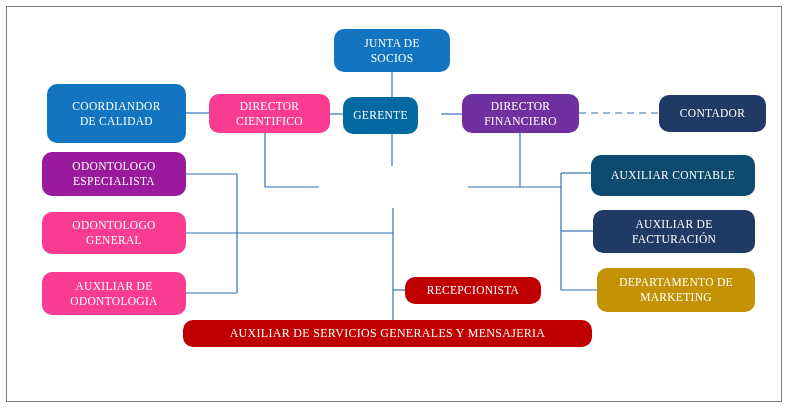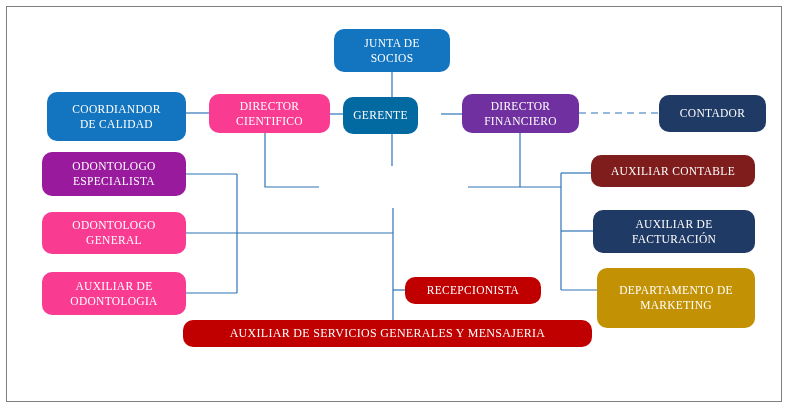--- a/index.html
+++ b/index.html
@@ -43,21 +43,21 @@
     <path d="M237 174 V293" style="stroke: rgb(46, 116, 181);"></path>
     <path d="M237 233 H393" style="stroke: rgb(46, 116, 181);"></path>
     <path d="M393 290 H405" style="stroke: rgb(46, 116, 181);"></path>
   </svg>
 
   <div class="node" style="left: 334px; top: 29px; width: 116px; height: 43px; background-color: rgb(19, 117, 191);">
     <span class="lbl">JUNTA DE
 SOCIOS</span>
   </div>
 
-  <div class="node" style="left: 47px; top: 92px; width: 139px; height: 49px; background-color: rgb(19, 117, 191);">
+  <div class="node" style="left: 47px; top: 84px; width: 139px; height: 59px; background-color: rgb(19, 117, 191);">
     <span class="lbl">COORDIANDOR
 DE CALIDAD</span>
   </div>
 
   <div class="node" style="left: 209px; top: 94px; width: 121px; height: 39px; background-color: rgb(249, 60, 146);">
     <span class="lbl">DIRECTOR
 CIENTIFICO</span>
   </div>
 
   <div class="node" style="left: 343px; top: 97px; width: 75px; height: 37px; background-color: #0369a1;">
@@ -82,30 +82,30 @@
     <span class="lbl">ODONTOLOGO
 GENERAL</span>
   </div>
 
   <div class="node" style="left: 42px; top: 272px; width: 144px; height: 43px; background-color: rgb(249, 60, 146);">
     <span class="lbl">AUXILIAR DE
 ODONTOLOGIA</span>
   </div>
 
 
-  <div class="node" style="left: 591px; top: 155px; width: 164px; height: 32px; background-color: #7f1d1d; align-items: center;">
+  <div class="node" style="left: 591px; top: 155px; width: 164px; height: 41px; background-color: #0c4a6e; align-items: center;">
     <span class="lbl">AUXILIAR CONTABLE</span>
   </div>
 
   <div class="node" style="left: 593px; top: 210px; width: 162px; height: 43px; background-color: rgb(32, 58, 102);">
     <span class="lbl">AUXILIAR DE
 FACTURACIÓN</span>
   </div>
 
-  <div class="node" style="left: 597px; top: 268px; width: 158px; height: 60px; background-color: rgb(195, 146, 4);">
+  <div class="node" style="left: 597px; top: 268px; width: 158px; height: 44px; background-color: rgb(195, 146, 4);">
     <span class="lbl">DEPARTAMENTO DE
 MARKETING</span>
   </div>
 
   <div class="node" style="left: 183px; top: 320px; width: 409px; height: 27px; font-size: 12px; background-color: rgb(192, 0, 0);">
     <span class="lbl">AUXILIAR DE SERVICIOS GENERALES Y MENSAJERIA</span>
   </div>
 
   <div class="node" style="left: 405px; top: 277px; width: 136px; height: 27px; background-color: rgb(192, 0, 0);">
     <span class="lbl">RECEPCIONISTA</span>

